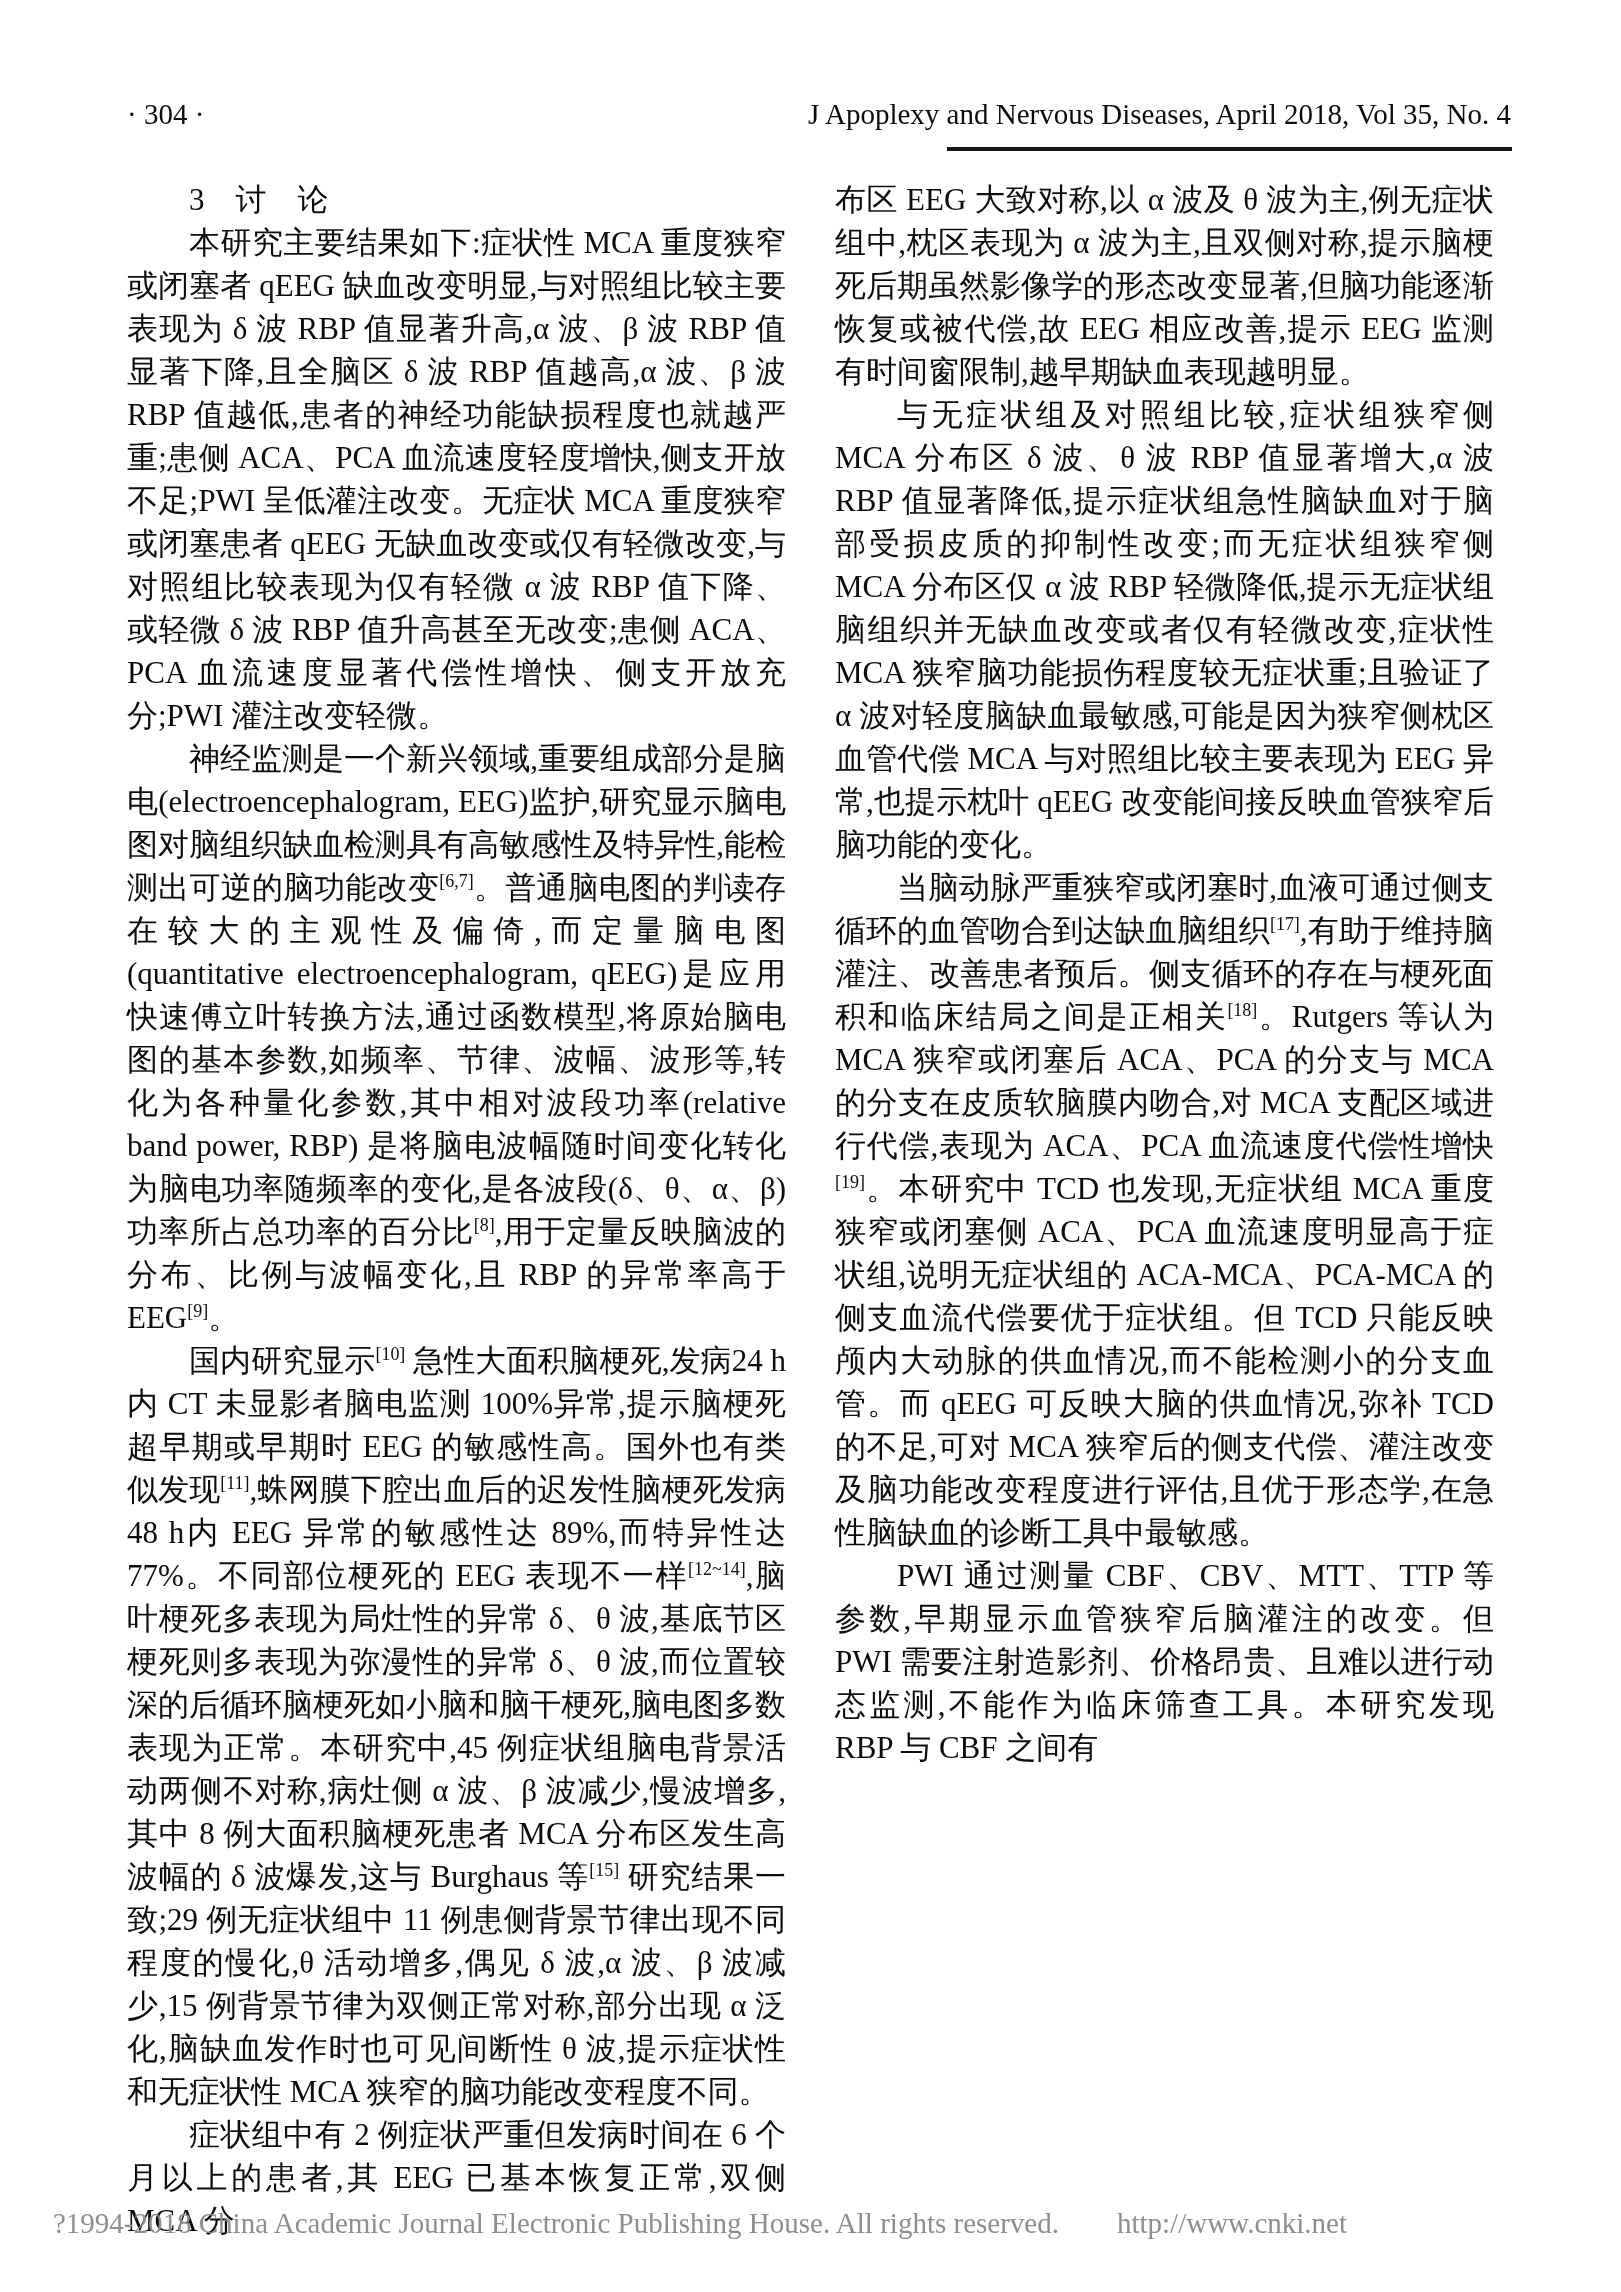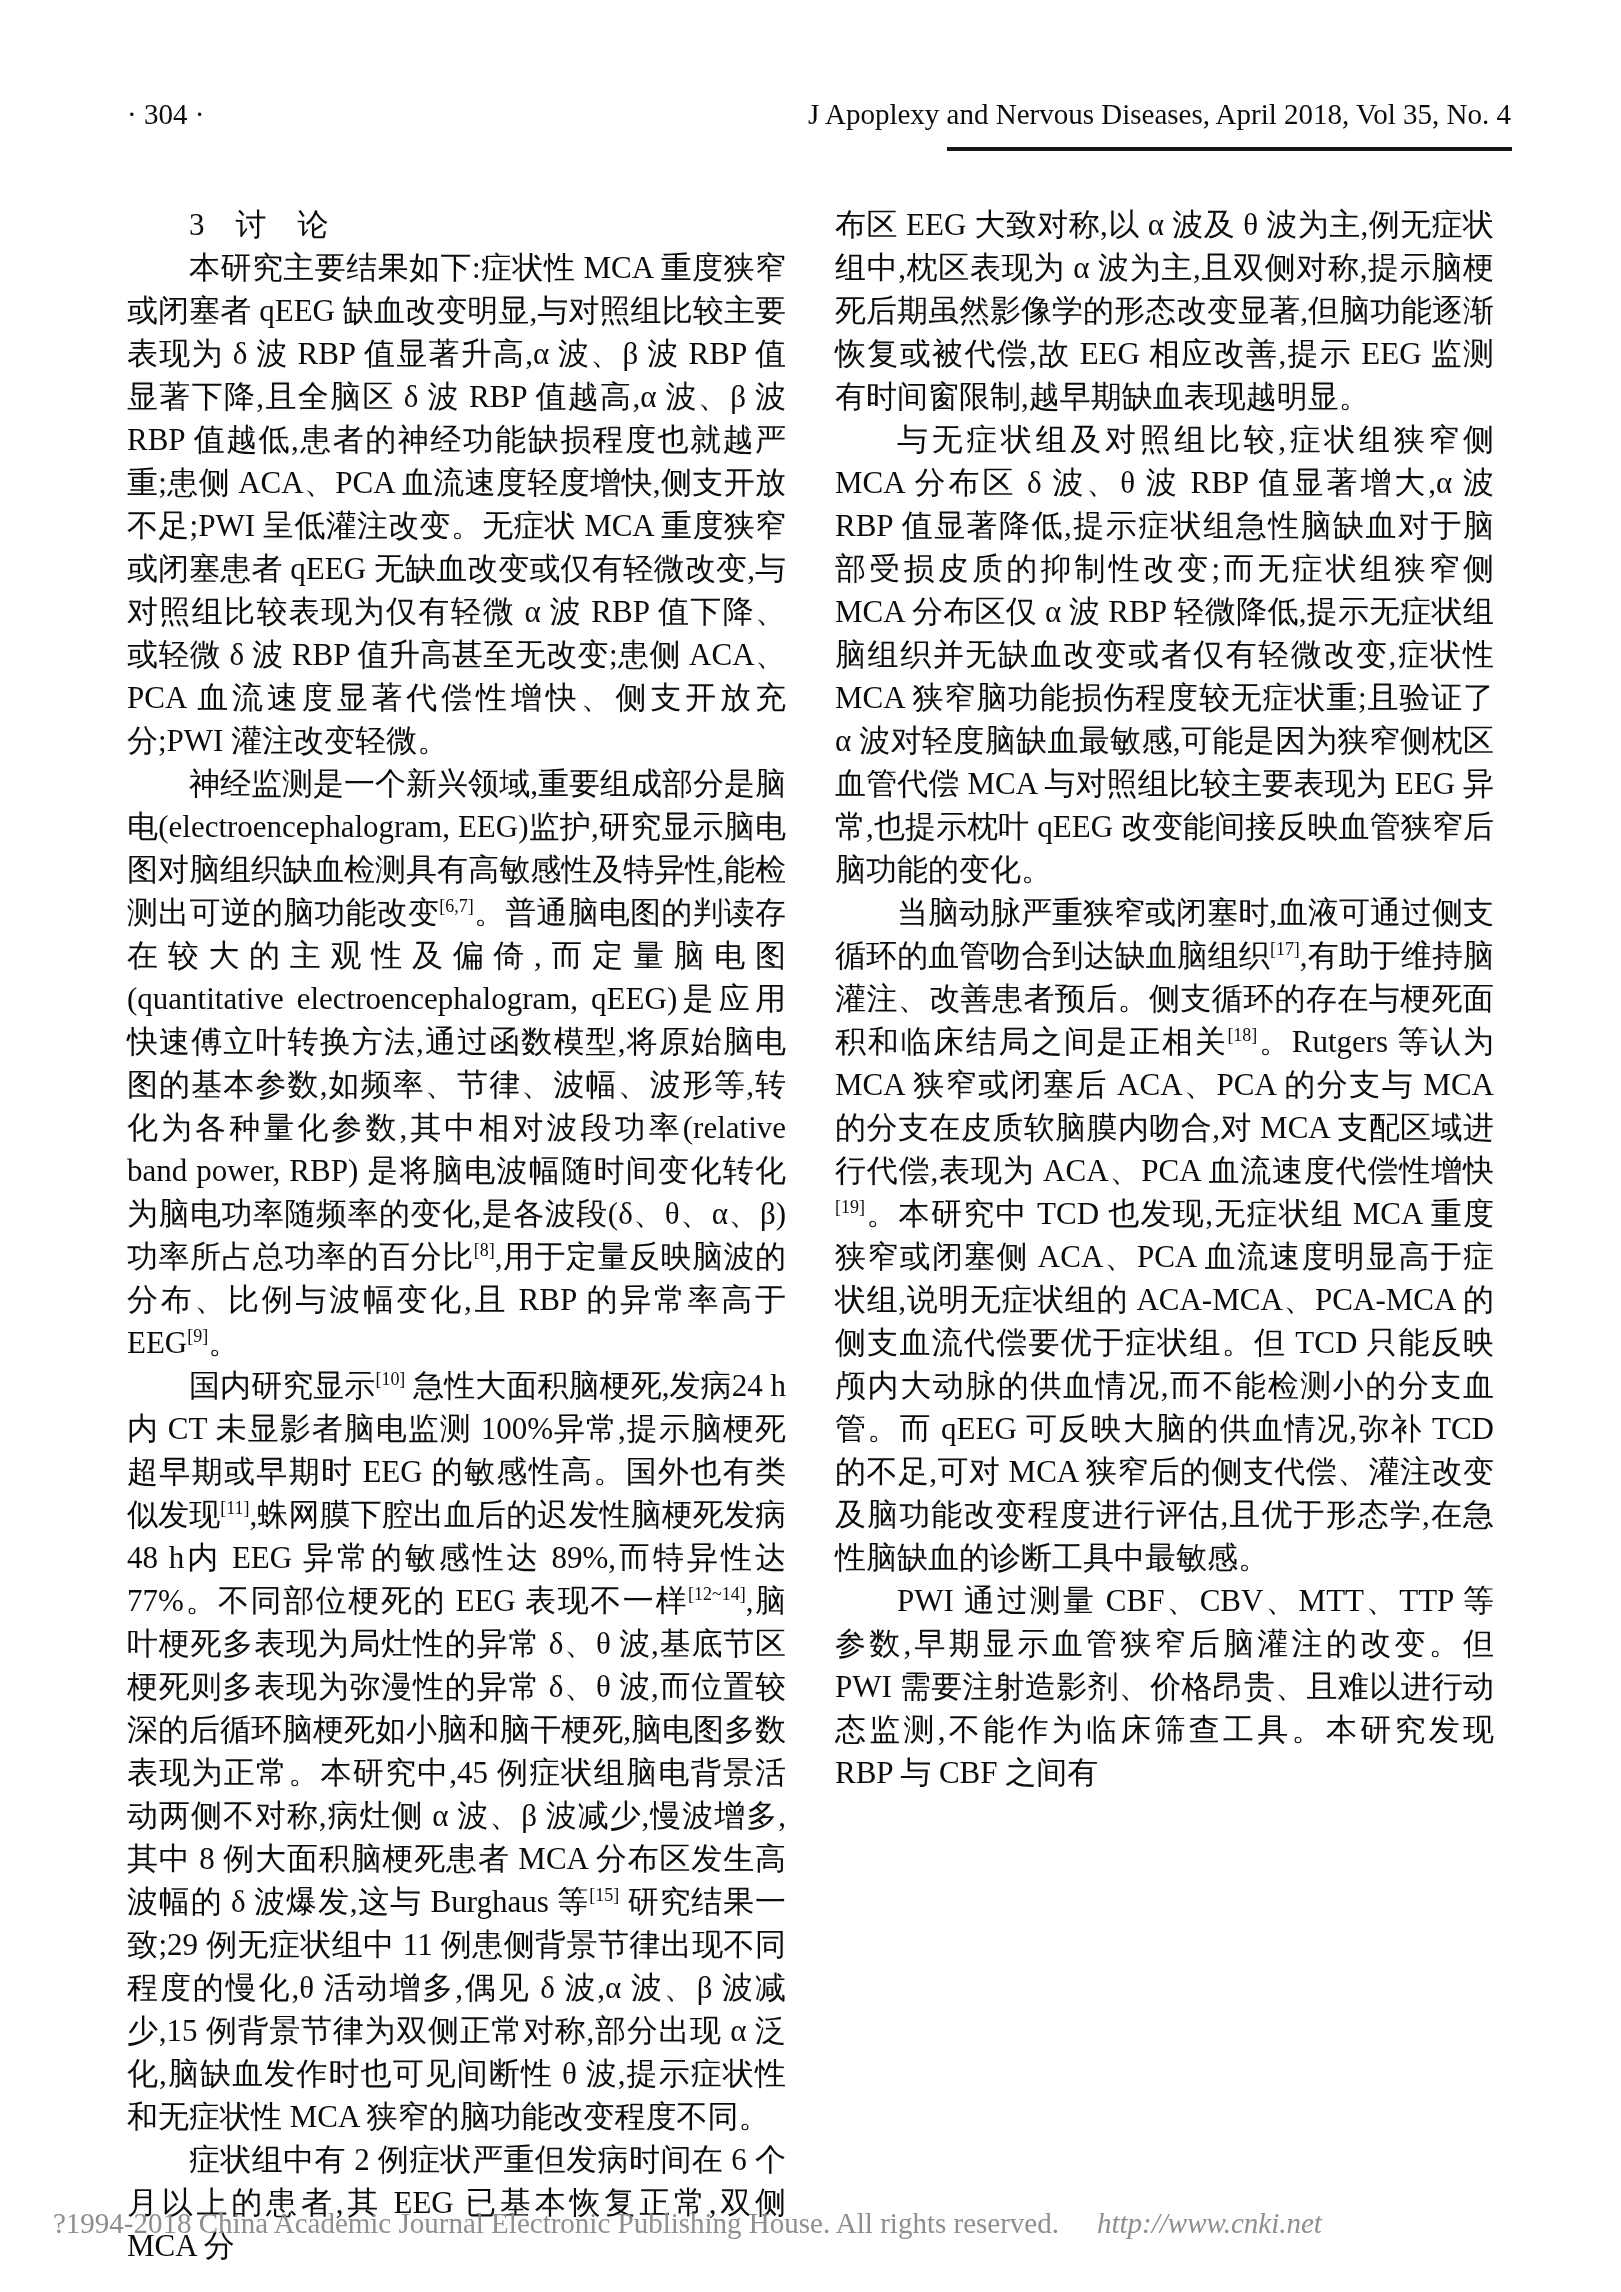--- a/index.html
+++ b/index.html
@@ -15,21 +15,21 @@
     position:absolute; top:98px; left:127px; width:1384px;
     display:flex; justify-content:space-between; align-items:baseline;
     font-size:29px;
   }
   .header-rule {
     position:absolute; top:147px; left:947px; width:565px; height:3.9px;
     background:#161616;
   }
   .columns {
     position:absolute; top:178px; left:127px;
-    display:flex; gap:49px;margin-top:25px;
+    display:flex; gap:49px;
   }
   .col {
     width:659px;
     font-size:31px;
     line-height:43px;
     text-align:justify;
     text-justify:inter-ideograph;
   }
   .heading, .para {
     margin:0; padding:0;
@@ -40,21 +40,21 @@
   sup {
     font-size:0.58em;
     line-height:0;
     vertical-align:super;
   }
   .footer {
     position:absolute; left:53px; top:2207px;
     font-size:29px; color:#8e8e8e;
     white-space:nowrap;
   }
-  .footer .url { margin-left:38px;font-style:italic; }
+  .footer .url { margin-left:58px; }
 </style>
 </head>
 <body>
 
 <div class="header-row">
   <span>· 304 ·</span>
   <span>J Apoplexy and Nervous Diseases, April 2018, Vol 35, No. 4</span>
 </div>
 <div class="header-rule"></div>
 

